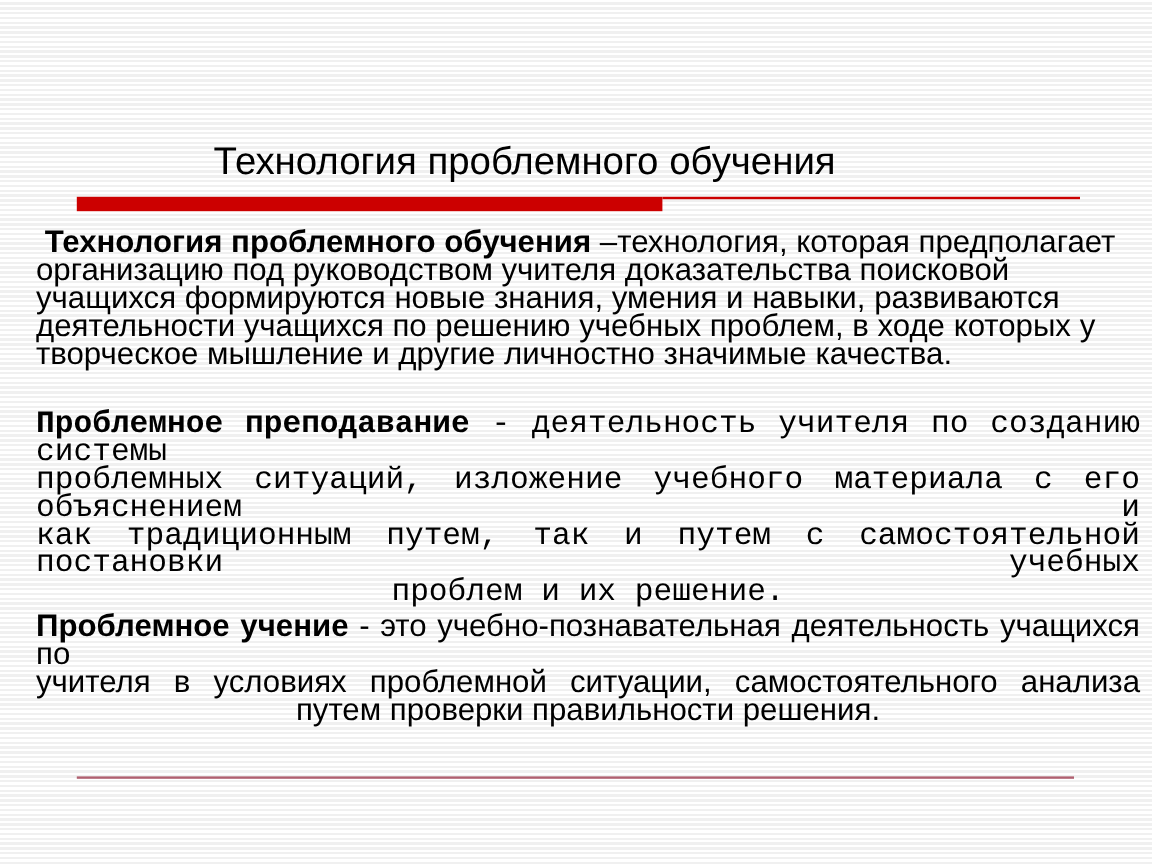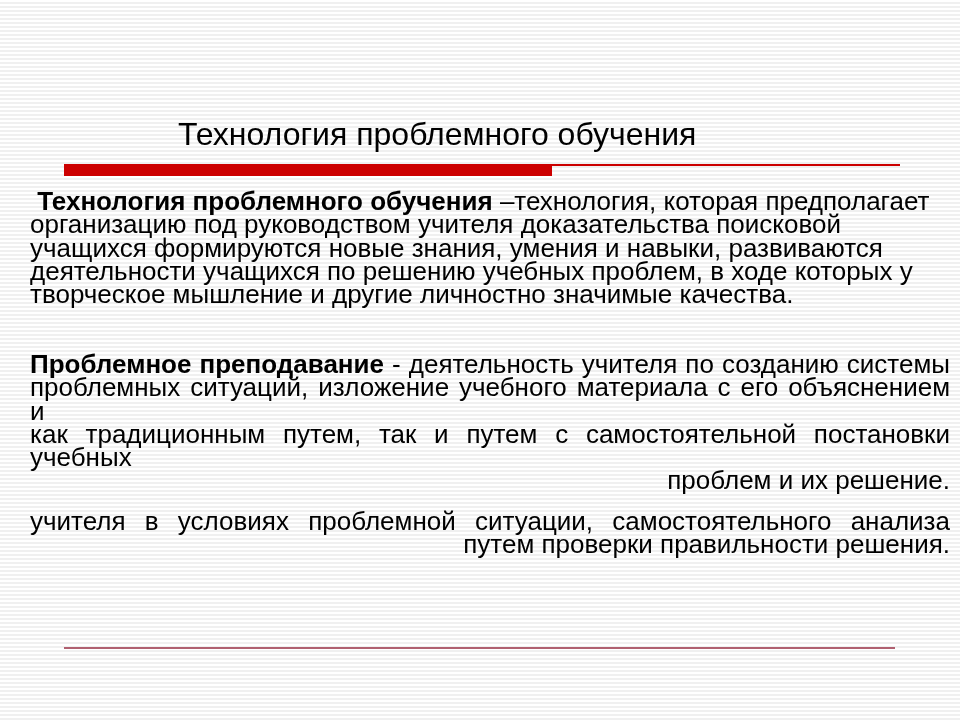--- a/index.html
+++ b/index.html
@@ -27,25 +27,25 @@
     position: absolute; left: 64px; top: 647px; width: 831px; height: 2px;
     background: #b06070;
   }
   .para {
     position: absolute; left: 30px; width: 920px;
     font-size: 26px; line-height: 23.3px;
     text-align: justify;
   }
   .para b { font-weight: bold; }
   .p1 { top: 190px; text-align: left; }
-  .p2 { top: 353px; }
+  .p2 { top: 342px; font-family: Liberation Mono, monospace; }
   .p3 { top: 510px; }
   .line { display: block; white-space: nowrap; }
   .just { display: block; text-align: justify; text-align-last: justify; }
-  .last { display: block; text-align: right; }
+  .last { display: block; text-align: center; }
 </style>
 </head>
 <body>
 
 <div>
   <h1 class="title" style="margin:0;">Технология проблемного обучения</h1>
   <div class="bar-thick"></div>
   <div class="bar-thin"></div>
 
   <div class="para p1">
@@ -57,18 +57,19 @@
   </div>
 
   <div class="para p2">
     <span class="just"><b>Проблемное преподавание</b><span> - деятельность учителя по созданию системы</span></span>
     <span class="just">проблемных ситуаций, изложение учебного материала с его объяснением и</span>
     <span class="just">как традиционным путем, так и путем с самостоятельной постановки учебных</span>
     <span class="last">проблем и их решение.</span>
   </div>
 
   <div class="para p3">
+    <span class="just"><b>Проблемное учение</b><span> - это учебно-познавательная деятельность учащихся по</span></span>
     <span class="just">учителя        в условиях проблемной ситуации, самостоятельного анализа</span>
     <span class="last">путем проверки правильности решения.</span>
   </div>
 
   <div class="bottom-line"></div>
 </div>
 
 </body></html>

